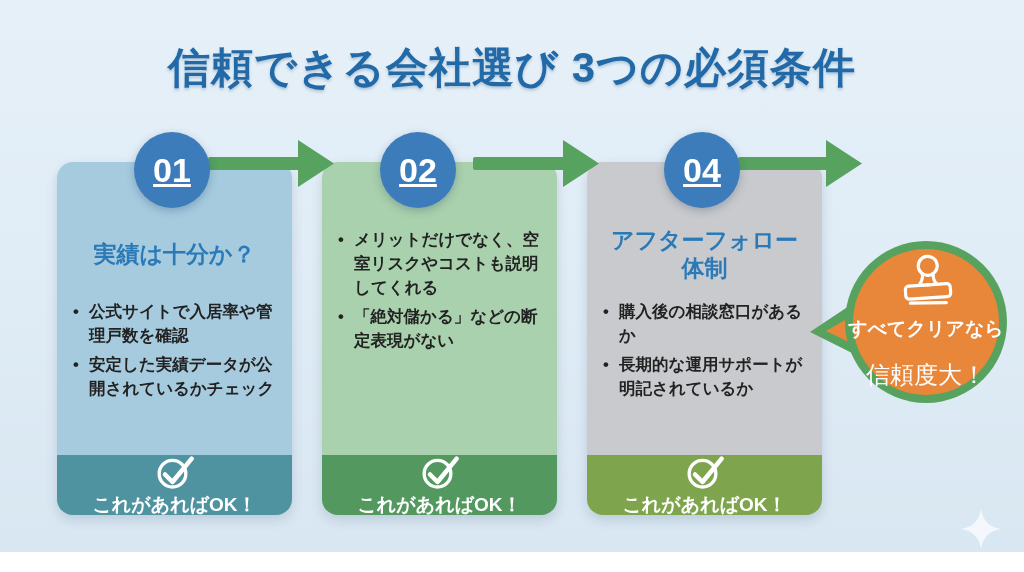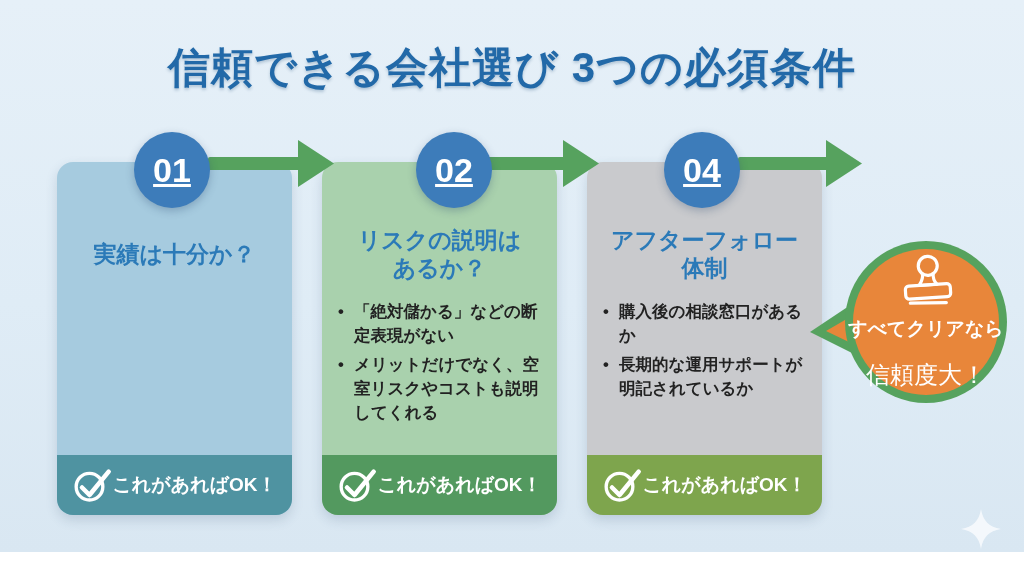--- a/index.html
+++ b/index.html
@@ -75,20 +75,21 @@
     position: absolute;
     left: 0;
     right: 0;
     bottom: 0;
     height: 60px;
     border-radius: 0 0 16px 16px;
     display: flex;
     align-items: center;
     justify-content: center;
     gap: 0;
+    flex-direction: column;
   }
   .footer-label {
     font-size: 19px;
     font-weight: 800;
     color: #ffffff;
   }
   .check-icon { width: 40px; height: 40px; flex: 0 0 auto; }
 
   .step-circle {
     position: absolute;
@@ -100,21 +101,21 @@
     align-items: center;
     justify-content: center;
     font-size: 34px;
     font-weight: 800;
     color: #ffffff;
     box-shadow: 0 3px 8px rgba(40, 70, 110, 0.3);
     z-index: 3;
     text-decoration: underline;
   }
   .circle-1 { left: 134px; }
-  .circle-2 { left: 416px; }
+  .circle-2 { left: 380px; }
   .circle-3 { left: 664px; }
 
   .arrow { position: absolute; top: 140px; z-index: 2; }
   .arrow polygon, .arrow rect { fill: #56a25e; }
   .arrow-1 { left: 208px; }
   .arrow-2 { left: 473px; }
   .arrow-3 { left: 738px; }
 
   .badge-shape { position: absolute; left: 800px; top: 240px; z-index: 4; }
 
@@ -140,37 +141,39 @@
 </head>
 <body>
 
 <div class="stage">
 
   <div class="title">信頼できる会社選び 3つの必須条件</div>
 
   <div class="card card-1" style="background-color: rgb(166, 203, 223);">
     <div class="card-body">
       <div class="card-heading">実績は十分か？</div>
+      <div class="bullets">
+        <div class="bullet">公式サイトで入居率や管理戸数を確認</div>
+        <div class="bullet">安定した実績データが公開されているかチェック</div>
+      </div>
     </div>
     <div class="card-footer" style="background-color: rgb(79, 147, 161);">
       <svg class="check-icon" viewBox="0 0 48 48">
         <circle cx="21" cy="26" r="16" fill="none" stroke="#ffffff" stroke-width="4"></circle>
         <path d="M12 27 L21 36 L44 8" fill="none" stroke="#ffffff" stroke-width="5.5" stroke-linecap="round" stroke-linejoin="round"></path>
       </svg>
       <span class="footer-label">これがあればOK！</span>
     </div>
   </div>
 
   <div class="card card-2" style="background-color: rgb(169, 209, 173);">
     <div class="card-body">
-      <div class="card-heading">リスクの説明は
-あるか？</div>
       <div class="bullets">
+        <div class="bullet">メリットだけでなく、空室リスクやコストも説明してくれる</div>
         <div class="bullet">「絶対儲かる」などの断定表現がない</div>
-        <div class="bullet">メリットだけでなく、空室リスクやコストも説明してくれる</div>
       </div>
     </div>
     <div class="card-footer" style="background-color: rgb(83, 153, 95);">
       <svg class="check-icon" viewBox="0 0 48 48">
         <circle cx="21" cy="26" r="16" fill="none" stroke="#ffffff" stroke-width="4"></circle>
         <path d="M12 27 L21 36 L44 8" fill="none" stroke="#ffffff" stroke-width="5.5" stroke-linecap="round" stroke-linejoin="round"></path>
       </svg>
       <span class="footer-label">これがあればOK！</span>
     </div>
   </div>

